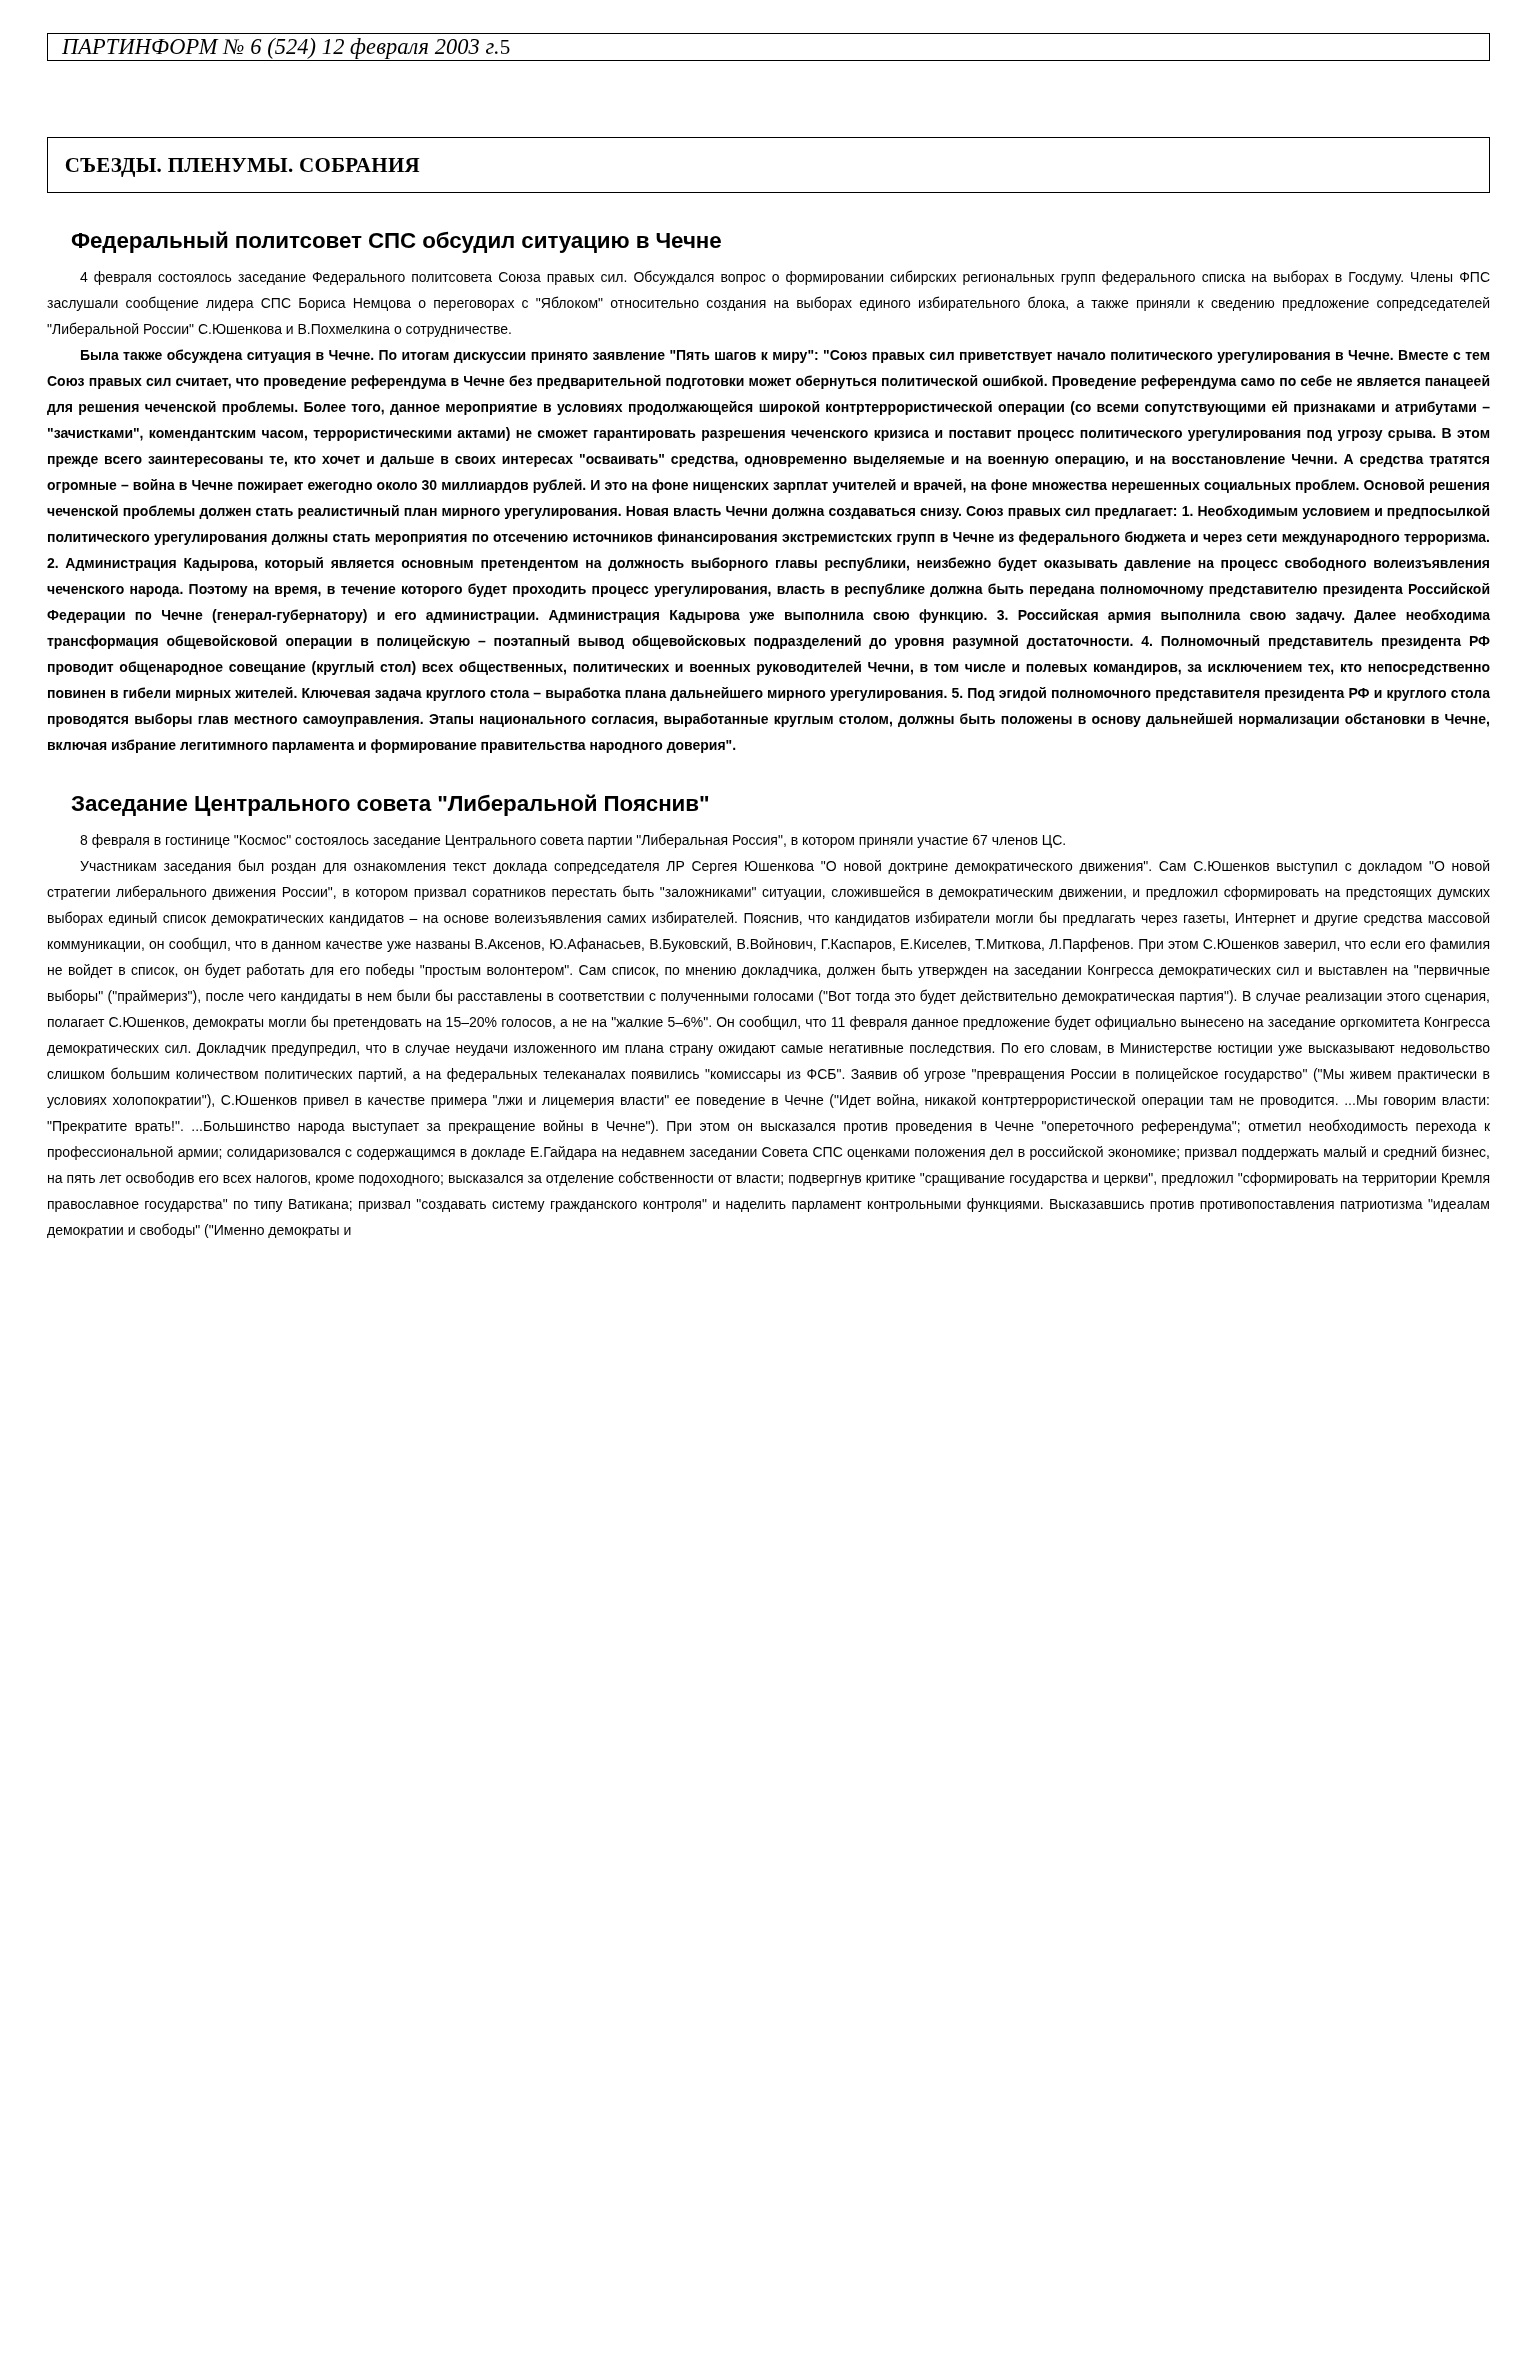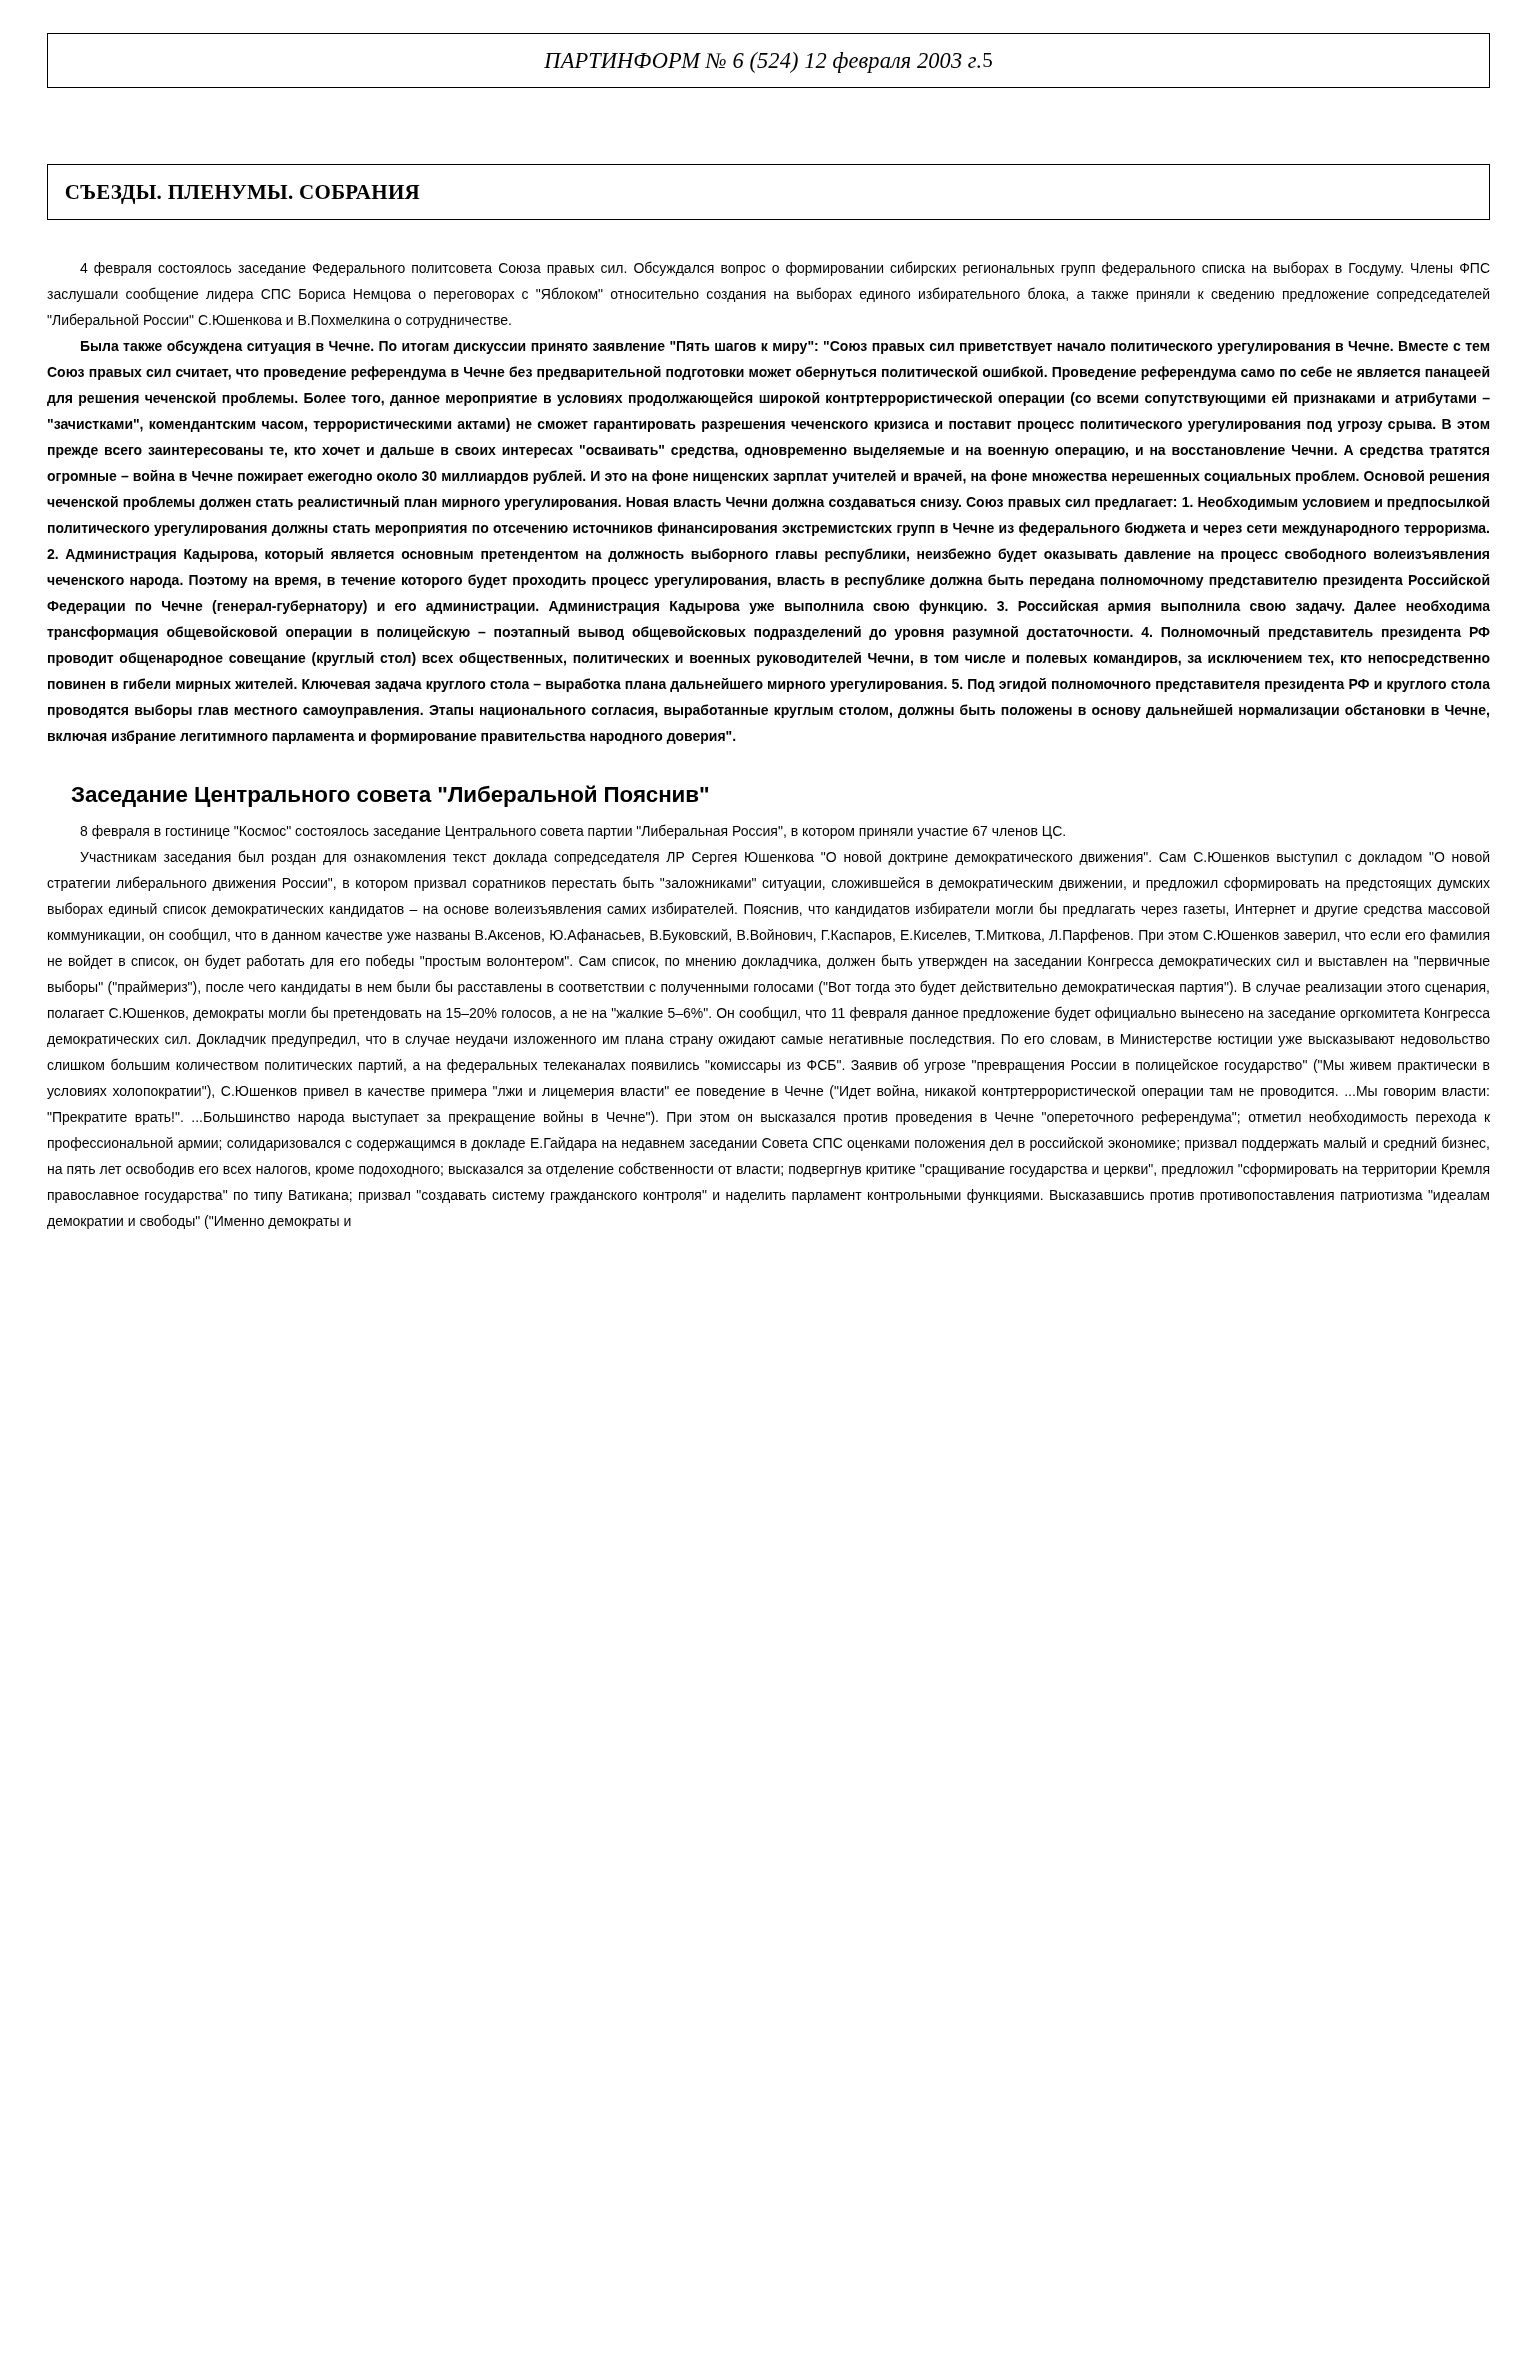--- a/index.html
+++ b/index.html
@@ -18,24 +18,24 @@
     position: relative;
     width: 1537px;
     height: 2377px;
     box-sizing: border-box;
     padding: 33px 47px 0 47px;
   }
 
   
   .header-bar {
     border: 1.9px solid #000000;
-    height: 55px;
+    height: 28px;
     display: flex;
     align-items: center;
-    justify-content: center;
+    justify-content: flex-start;
     padding: 0 14px;
     box-sizing: border-box;
   }
   .header-title {
     font-family: "Liberation Serif", serif;
     font-style: italic;
     font-size: 22.4px;
     letter-spacing: 0.1px;
     white-space: nowrap;
   }
@@ -98,20 +98,21 @@
     <div class="header-title">ПАРТИНФОРМ № 6 (524) 12 февраля 2003 г.</div>
     <div class="header-page">5</div>
   </div>
 
   <div class="section-band">
     <div class="section-band-label">СЪЕЗДЫ. ПЛЕНУМЫ. СОБРАНИЯ</div>
   </div>
 
   <div class="content">
 
+    <h2 class="article-title">Федеральный политсовет СПС обсудил ситуацию в Чечне</h2>
     <p class="para">4 февраля состоялось заседание Федерального политсовета Союза правых сил. Обсуждался вопрос о формировании сибирских региональных групп федерального списка на выборах в Госдуму. Члены ФПС заслушали сообщение лидера СПС Бориса Немцова о переговорах с "Яблоком" относительно создания на выборах единого избирательного блока, а также приняли к сведению предложение сопредседателей "Либеральной России" С.Юшенкова и В.Похмелкина о сотрудничестве.</p>
     <p class="para bold">Была также обсуждена ситуация в Чечне. По итогам дискуссии принято заявление "Пять шагов к миру": "Союз правых сил приветствует начало политического урегулирования в Чечне. Вместе с тем Союз правых сил считает, что проведение референдума в Чечне без предварительной подготовки может обернуться политической ошибкой. Проведение референдума само по себе не является панацеей для решения чеченской проблемы. Более того, данное мероприятие в условиях продолжающейся широкой контртеррористической операции (со всеми сопутствующими ей признаками и атрибутами – "зачистками", комендантским часом, террористическими актами) не сможет гарантировать разрешения чеченского кризиса и поставит процесс политического урегулирования под угрозу срыва. В этом прежде всего заинтересованы те, кто хочет и дальше в своих интересах "осваивать" средства, одновременно выделяемые и на военную операцию, и на восстановление Чечни. А средства тратятся огромные – война в Чечне пожирает ежегодно около 30 миллиардов рублей. И это на фоне нищенских зарплат учителей и врачей, на фоне множества нерешенных социальных проблем. Основой решения чеченской проблемы должен стать реалистичный план мирного урегулирования. Новая власть Чечни должна создаваться снизу. Союз правых сил предлагает: 1. Необходимым условием и предпосылкой политического урегулирования должны стать мероприятия по отсечению источников финансирования экстремистских групп в Чечне из федерального бюджета и через сети международного терроризма. 2. Администрация Кадырова, который является основным претендентом на должность выборного главы республики, неизбежно будет оказывать давление на процесс свободного волеизъявления чеченского народа. Поэтому на время, в течение которого будет проходить процесс урегулирования, власть в республике должна быть передана полномочному представителю президента Российской Федерации по Чечне (генерал-губернатору) и его администрации. Администрация Кадырова уже выполнила свою функцию. 3. Российская армия выполнила свою задачу. Далее необходима трансформация общевойсковой операции в полицейскую – поэтапный вывод общевойсковых подразделений до уровня разумной достаточности. 4. Полномочный представитель президента РФ проводит общенародное совещание (круглый стол) всех общественных, политических и военных руководителей Чечни, в том числе и полевых командиров, за исключением тех, кто непосредственно повинен в гибели мирных жителей. Ключевая задача круглого стола – выработка плана дальнейшего мирного урегулирования. 5. Под эгидой полномочного представителя президента РФ и круглого стола проводятся выборы глав местного самоуправления. Этапы национального согласия, выработанные круглым столом, должны быть положены в основу дальнейшей нормализации обстановки в Чечне, включая избрание легитимного парламента и формирование правительства народного доверия".</p>
 
     <h2 class="article-title second">Заседание Центрального совета "Либеральной Пояснив"</h2>
     <p class="para">8 февраля в гостинице "Космос" состоялось заседание Центрального совета партии "Либеральная Россия", в котором приняли участие 67 членов ЦС.</p>
     <p class="para">Участникам заседания был роздан для ознакомления текст доклада сопредседателя ЛР Сергея Юшенкова "О новой доктрине демократического движения". Сам С.Юшенков выступил с докладом "О новой стратегии либерального движения России", в котором призвал соратников перестать быть "заложниками" ситуации, сложившейся в демократическим движении, и предложил сформировать на предстоящих думских выборах единый список демократических кандидатов – на основе волеизъявления самих избирателей. Пояснив, что кандидатов избиратели могли бы предлагать через газеты, Интернет и другие средства массовой коммуникации, он сообщил, что в данном качестве уже названы В.Аксенов, Ю.Афанасьев, В.Буковский, В.Войнович, Г.Каспаров, Е.Киселев, Т.Миткова, Л.Парфенов. При этом С.Юшенков заверил, что если его фамилия не войдет в список, он будет работать для его победы "простым волонтером". Сам список, по мнению докладчика, должен быть утвержден на заседании Конгресса демократических сил и выставлен на "первичные выборы" ("праймериз"), после чего кандидаты в нем были бы расставлены в соответствии с полученными голосами ("Вот тогда это будет действительно демократическая партия"). В случае реализации этого сценария, полагает С.Юшенков, демократы могли бы претендовать на 15–20% голосов, а не на "жалкие 5–6%". Он сообщил, что 11 февраля данное предложение будет официально вынесено на заседание оргкомитета Конгресса демократических сил. Докладчик предупредил, что в случае неудачи изложенного им плана страну ожидают самые негативные последствия. По его словам, в Министерстве юстиции уже высказывают недовольство слишком большим количеством политических партий, а на федеральных телеканалах появились "комиссары из ФСБ". Заявив об угрозе "превращения России в полицейское государство" ("Мы живем практически в условиях холопократии"), С.Юшенков привел в качестве примера "лжи и лицемерия власти" ее поведение в Чечне ("Идет война, никакой контртеррористической операции там не проводится. ...Мы говорим власти: "Прекратите врать!". ...Большинство народа выступает за прекращение войны в Чечне"). При  этом он высказался против проведения в Чечне "опереточного референдума"; отметил необходимость перехода к профессиональной армии; солидаризовался с содержащимся в докладе Е.Гайдара на недавнем заседании Совета СПС оценками положения дел в российской экономике; призвал поддержать малый и средний бизнес, на пять лет освободив его всех налогов, кроме подоходного; высказался за отделение собственности от власти; подвергнув критике "сращивание государства и церкви", предложил "сформировать на территории Кремля православное государства" по типу Ватикана; призвал "создавать систему гражданского контроля" и наделить парламент контрольными функциями. Высказавшись против противопоставления патриотизма "идеалам демократии и свободы" ("Именно демократы и</p>
 
   </div>
 
 </div>

